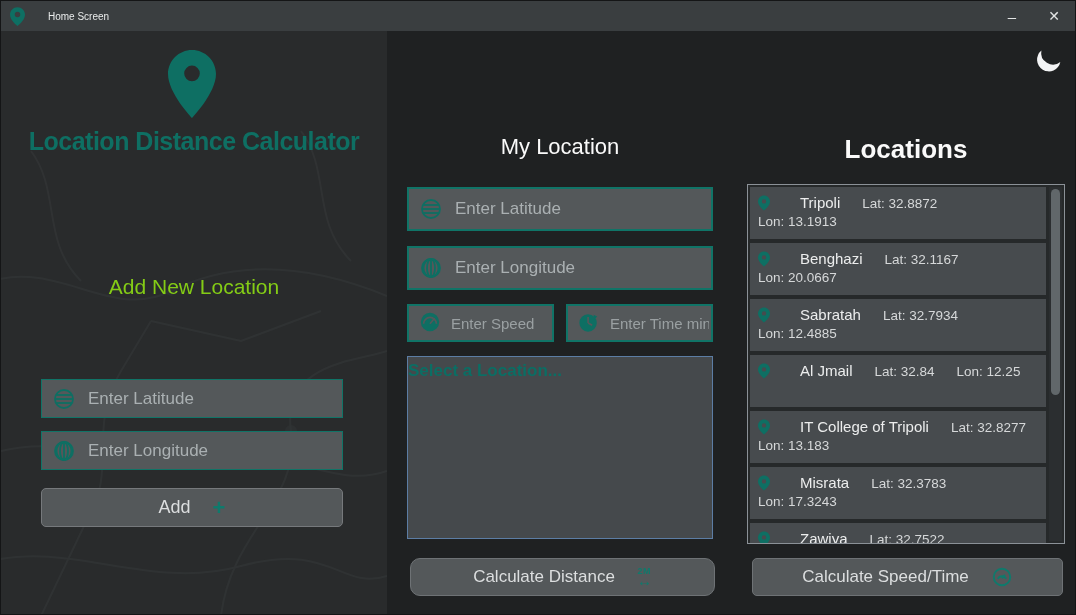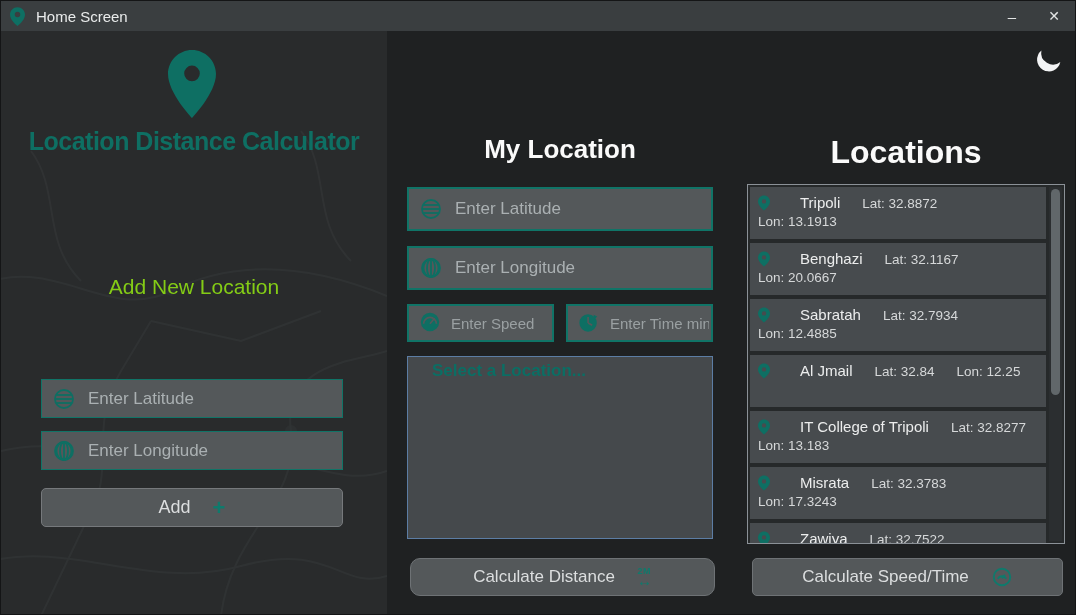--- a/index.html
+++ b/index.html
@@ -2,21 +2,21 @@
 <html><head>
 <meta charset="utf-8">
 <style>
   html,body{margin:0;padding:0;background:#101112;}
   *{box-sizing:border-box;font-family:"Liberation Sans", sans-serif;}
   .window{position:relative;width:1076px;height:615px;background:#1f2122;overflow:hidden;border:1px solid #141516;}
 
   
   .titlebar{position:absolute;left:0;top:0;width:1076px;height:30px;background:#3a3e40;display:flex;align-items:center;}
   .tb-pin{margin-left:9px;width:16px;height:20px;display:flex;align-items:center;}
-  .tb-title{margin-left:10px;color:#e9ebeb;font-size:15px;}
+  .tb-title{margin-left:22px;color:#e9ebeb;font-size:10px;}
   .tb-btn{position:absolute;top:0;width:42px;height:30px;display:flex;align-items:center;justify-content:center;color:#e2e4e4;cursor:pointer;}
   .tb-min{right:44px;font-size:15px;}
   .tb-close{right:2px;font-size:14px;}
 
   
   .left-panel{position:absolute;left:0;top:30px;width:386px;height:585px;background:#292b2c;overflow:hidden;}
   .map-pattern{position:absolute;left:0;top:0;}
   .big-pin{position:absolute;left:167px;top:16px;width:48px;height:74px;}
   .app-title{position:absolute;left:0;top:96px;width:386px;text-align:center;color:#0e6f63;font-size:25px;font-weight:bold;white-space:nowrap;letter-spacing:-0.5px;}
   .add-heading{position:absolute;left:0;top:244px;width:386px;text-align:center;color:#84cc16;font-size:21px;font-weight:400;}
@@ -27,36 +27,36 @@
   .field .in-icon{position:absolute;left:10px;top:50%;transform:translateY(-50%);width:24px;height:24px;pointer-events:none;}
   .f-name{left:40px;top:296px;width:302px;height:39px;}
   .f-lat-l{left:40px;top:348px;width:302px;height:39px;}
   .f-lon-l{left:40px;top:400px;width:302px;height:39px;}
 
   .btn{position:absolute;background:#54585a;border:1px solid #76797c;border-radius:5px;display:flex;align-items:center;justify-content:center;gap:22px;color:#dcdedf;font-size:18px;cursor:pointer;}
   .add-btn{left:40px;top:457px;width:302px;height:39px;}
   .plus-glyph{color:#0f7a6c;font-size:22px;font-weight:bold;line-height:1;}
 
   
-  .mid-heading{position:absolute;left:406px;top:133px;width:306px;text-align:center;color:#fafafa;font-size:26px;font-weight:bold;}
+  .mid-heading{position:absolute;left:406px;top:133px;width:306px;text-align:center;color:#fafafa;font-size:22px;font-weight:normal;}
   .f-lat-m{left:406px;top:186px;width:306px;height:44px;border-width:2px;}
   .f-lon-m{left:406px;top:245px;width:306px;height:44px;border-width:2px;}
   .f-speed{left:406px;top:303px;width:147px;height:38px;border-width:2px;}
   .f-time{left:565px;top:303px;width:147px;height:38px;border-width:2px;}
   .f-speed input,.f-time input{font-size:15px;padding-left:42px;}
   .f-speed input::placeholder,.f-time input::placeholder{color:#9aa0a2;}
-  .select-box{position:absolute;left:406px;top:355px;width:306px;height:183px;background:#45494c;border:1px solid #5c7da4;padding:4px 24px;cursor:pointer;}
+  .select-box{position:absolute;left:406px;top:355px;width:306px;height:183px;background:#45494c;border:1px solid #5c7da4;padding:4px 0;cursor:pointer;}
   .select-box .sel-text{color:#0b6e64;font-size:17px;font-weight:600;}
   .calc-dist-btn{left:409px;top:557px;width:305px;height:38px;font-size:17px;border-color:#6e7275;border-radius:10px;}
   .dist-icon{display:inline-flex;flex-direction:column;align-items:center;line-height:0.75;color:#0f7a6c;}
   .dist-icon .d2m{font-size:9px;font-weight:bold;letter-spacing:0.5px;}
   .dist-icon .darr{font-size:15px;font-weight:bold;}
 
   
-  .right-heading{position:absolute;left:746px;top:133px;width:318px;text-align:center;color:#fafafa;font-size:32px;font-weight:bold;}
+  .right-heading{position:absolute;left:746px;top:133px;width:318px;text-align:center;color:#fafafa;font-size:26px;font-weight:bold;}
   .loc-list{position:absolute;left:746px;top:183px;width:318px;height:360px;border:1px solid #8b9197;background:#26292a;overflow:hidden;text-align:right;}
   .loc-rows{position:absolute;left:2px;top:2px;width:296px;}
   .loc-row{height:52px;margin-bottom:4px;background:#474b4e;padding:7px 8px 0 8px;display:flex;flex-wrap:wrap;column-gap:22px;row-gap:3px;align-content:flex-start;align-items:baseline;overflow:hidden;cursor:pointer;}
   .row-pin{width:12px;height:16px;align-self:flex-start;margin-top:1px;}
   .row-name{color:#eceded;font-size:15px;margin-left:-12px;padding-left:20px;}
   .row-coord{color:#d6d8d9;font-size:13.5px;}
   .scrollbar{position:absolute;right:2px;top:2px;bottom:2px;width:13px;background:#2b2e30;}
   .scroll-thumb{position:absolute;left:2px;top:2px;width:9px;height:206px;border-radius:5px;background:#61676a;cursor:pointer;}
   .calc-st-btn{left:751px;top:557px;width:311px;height:38px;font-size:17px;border-color:#6e7275;}
 

